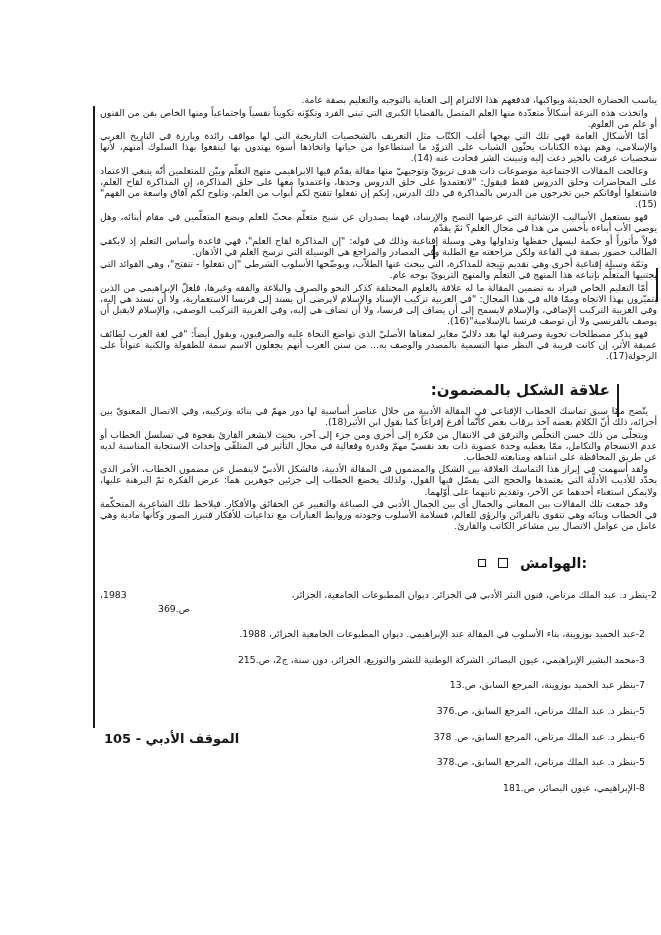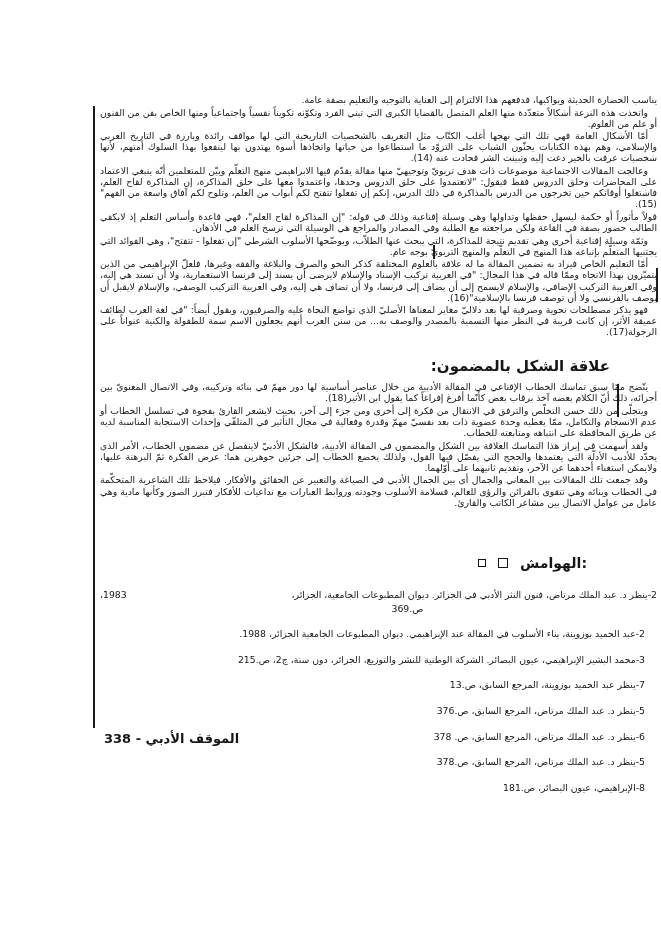--- a/index.html
+++ b/index.html
@@ -57,21 +57,21 @@
     line-height:13.6px;
   }
   .fn-first-line {
     display:flex;
     direction:rtl;
     justify-content:space-between;
     align-items:baseline;
   }
   .fn-cont-line {
     direction:rtl;
-    text-align:center;
+    text-align:left;
     padding-left:58px;
   }
   .fn-row { margin:12px; }
   
   .footer {
     position:absolute;
     top:731px; left:104px;
     direction:rtl;
     font-weight:bold;
     font-size:13px;
@@ -91,20 +91,21 @@
   <div class="bar bar-left"></div>
   <div class="bar bar-mid"></div>
   <div class="bar bar-rquote"></div>
   <div class="bar bar-heading"></div>
 
   <main class="content">
     <p class="no-indent">يناسب الحضارة الحديثة ويواكبها، فدفعهم هذا الالتزام إلى العناية بالتوجيه والتعليم بصفة عامة.</p>
     <p>واتخذت هذه النزعة أشكالاً متعدّدة منها العلم المتصل بالقضايا الكبرى التي تبني الفرد وتكوّنه تكويناً نفسياً واجتماعياً ومنها الخاص بفن من الفنون أو علم من العلوم.</p>
     <p>أمّا الأشكال العامة فهي تلك التي نهجها أغلب الكتّاب مثل التعريف بالشخصيات التاريخية التي لها مواقف رائدة وبارزة في التاريخ العربي والإسلامي، وهم بهذه الكتابات يحثّون الشباب على التزوّد ما استطاعوا من حياتها واتخاذها أسوة يهتدون بها لينفعوا بهذا السلوك أمتهم، لأنها شخصيات عرفت بالخير دعت إليه وتبينت الشر فحادت عنه (14).</p>
     <p>وعالجت المقالات الاجتماعية موضوعات ذات هدف تربويّ وتوجيهيّ منها مقالة يقدّم فيها الابراهيمي منهج التعلّم وبيّن للمتعلمين أنّه ينبغي الاعتماد على المحاضرات وحلق الدروس فقط فيقول: "لاتعتمدوا على حلق الدروس وحدها، واعتمدوا معها على حلق المذاكرة، إن المذاكرة لقاح العلم، فاشتغلوا أوقاتكم حين تخرجون من الدرس بالمذاكرة في ذلك الدرس، إنكم إن تفعلوا تتفتح لكم أبواب من العلم، وتلوح لكم آفاق واسعة من الفهم"(15).</p>
+    <p>فهو يستعمل الأساليب الإنشائية التي غرضها النصح والإرشاد، فهما يصدران عن شيخ متعلّم محبّ للعلم ويضع المتعلّمين في مقام أبنائه، وهل يوصي الأب أبناءه بأحسن من هذا في مجال العلم؟ ثمّ يقدّم</p>
     <p class="no-indent">قولاً مأثوراً أو حكمة ليسهل حفظها وتداولها وهي وسيلة إقناعية وذلك في قوله: "إن المذاكرة لقاح العلم"، فهي قاعدة وأساس التعلم إذ لايكفي الطالب حضور بصفة في القاعة ولكن مراجعته مع الطلبة وفي المصادر والمراجع هي الوسيلة التي ترسخ العلم في الأذهان.</p>
     <p>وثمّة وسيلة إقناعية أخرى وهي تقديم نتيجة للمذاكرة، التي يبحث عنها الطلاّب، ويوضّحها الأسلوب الشرطي "إن تفعلوا - تتفتح"، وهي الفوائد التي يجتنيها المتعلّم بإتباعه هذا المنهج في التعلّم والمنهج التربويّ بوجه عام.</p>
     <p>أمّا التعليم الخاص فيراد به تضمين المقالة ما له علاقة بالعلوم المختلفة كذكر النحو والصرف والبلاغة والفقه وغيرها، فلعلّ الإبراهيمي من الذين يتميّزون بهذا الاتجاه وممّا قاله في هذا المجال: "في العربية تركيب الإسناد والإسلام لايرضى أن يسند إلى فرنسا الاستعمارية، ولا أن تسند هي إليه، وفي العربية التركيب الإضافي، والإسلام لايسمح إلى أن يضاف إلى فرنسا، ولا أن تضاف هي إليه، وفي العربية التركيب الوصفي، والإسلام لايقبل أن يوصف بالفرنسي ولا أن توصف فرنسا بالإسلامية"(16).</p>
     <p>فهو يذكر مصطلحات نحوية وصرفية لها بعد دلاليّ مغاير لمعناها الأصليّ الذي تواضع النحاة عليه والصرفيون، ويقول أيضاً: "في لغة العرب لطائف عميقة الأثر، إن كانت قريبة في النظر منها التسمية بالمصدر والوصف به... من سنن العرب أنهم يجعلون الاسم سمة للطفولة والكنية عنواناً على الرجولة(17).</p>
 
     <h2 class="section-heading">علاقة الشكل بالمضمون:</h2>
 
     <p>يتّضح ممّا سبق تماسك الخطاب الإقناعي في المقالة الأدبية من خلال عناصر أساسية لها دور مهمّ في بنائه وتركيبه، وفي الاتصال المعنويّ بين أجزائه، ذلك أنّ الكلام بعضه آخذ برقاب بعض كأنّما أفرغ إفراغاً كما يقول ابن الأثير(18).</p>
     <p>ويتجلّى من ذلك حسن التخلّص والترفق في الانتقال من فكرة إلى أخرى ومن جزء إلى آخر، بحيث لايشعر القارئ بفجوة في تسلسل الخطاب أو عدم الانسجام والتكامل، ممّا يعطيه وحدة عضوية ذات بعد نفسيّ مهمّ وقدرة وفعالية في مجال التأثير في المتلقّي وإحداث الاستجابة المناسبة لديه عن طريق المحافظة على انتباهه ومتابعته للخطاب.</p>
     <p>ولقد أسهمت في إبراز هذا التماسك العلاقة بين الشكل والمضمون في المقالة الأدبية، فالشكل الأدبيّ لاينفصل عن مضمون الخطاب، الأمر الذي يحدّد للأديب الأدلّة التي يعتمدها والحجج التي يفصّل فيها القول، ولذلك يخضع الخطاب إلى جزئين جوهرين هما: عرض الفكرة ثمّ البرهنة عليها، ولايمكن استغناء أحدهما عن الآخر، وتقديم ثانيهما على أوّلهما.</p>
@@ -126,15 +127,15 @@
       <div class="fn-row">2-عبد الحميد بوزوينة، بناء الأسلوب في المقالة عند الإبراهيمي. ديوان المطبوعات الجامعية الجزائر، 1988.</div>
       <div class="fn-row">3-محمد البشير الإبراهيمي، عيون البصائر. الشركة الوطنية للنشر والتوزيع، الجزائر، دون سنة، ج2، ص.215</div>
       <div class="fn-row">7-ينظر عبد الحميد بوزوينة، المرجع السابق، ص.13</div>
       <div class="fn-row">5-ينظر د. عبد الملك مرتاض، المرجع السابق، ص.376</div>
       <div class="fn-row">6-ينظر د. عبد الملك مرتاض، المرجع السابق، ص. 378</div>
       <div class="fn-row">5-ينظر د. عبد الملك مرتاض، المرجع السابق، ص.378</div>
       <div class="fn-row">8-الإبراهيمي، عيون البصائر، ص.181</div>
     </div>
   </section>
 
-  <div class="footer">الموقف الأدبي - 338</div>
+  <div class="footer">الموقف الأدبي - 105</div>
 
 </div>
 
 </body></html>

